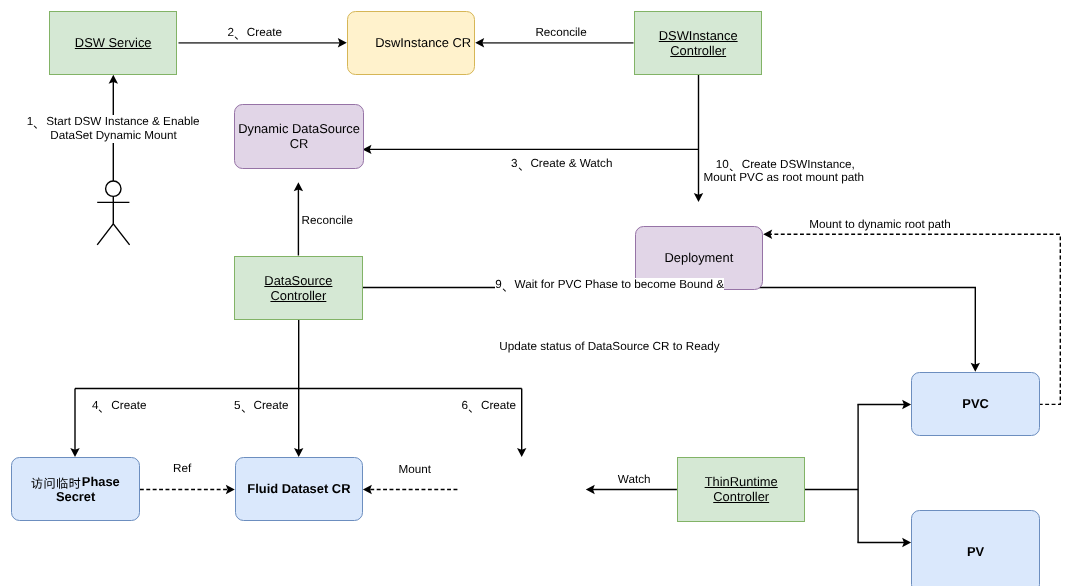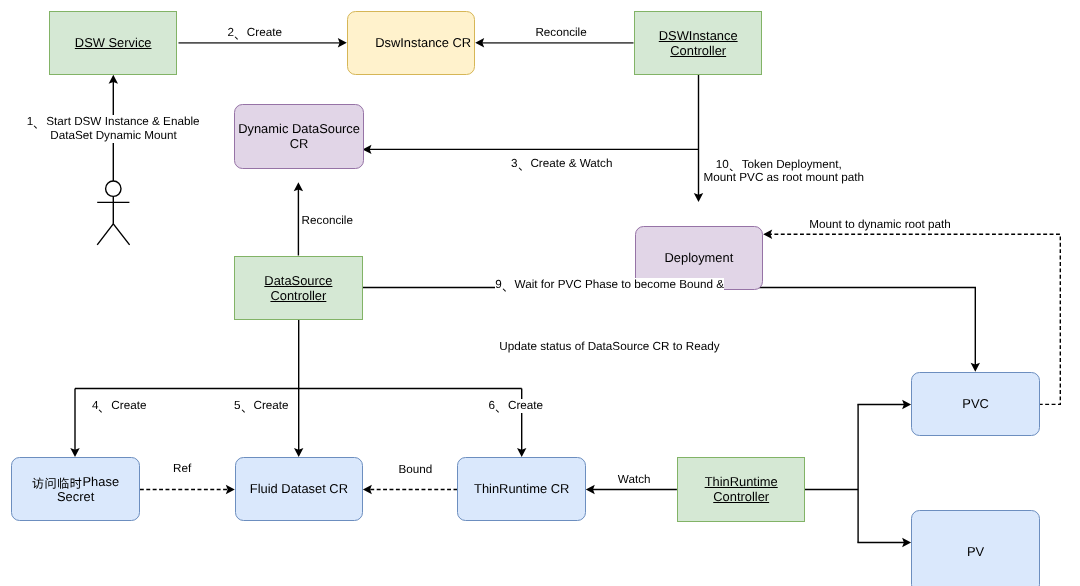--- a/index.html
+++ b/index.html
@@ -10,21 +10,21 @@
   #canvas{position:relative;width:1080px;height:586px;background:#fff;overflow:hidden;}
   svg.layer{position:absolute;left:0;top:0;width:1080px;height:586px;overflow:visible;}
   .node{position:absolute;box-sizing:border-box;display:flex;align-items:center;
         justify-content:center;text-align:center;color:#000;font-size:12.9px;
         line-height:14.8px;white-space:nowrap;padding-top:1.5px;}
   .rect{border:1px solid;border-radius:0;}
   .round{border:1px solid;border-radius:8.5px;}
   .n-green{background:#d5e8d4;border-color:#82b366;text-decoration:underline;}
   .n-yellow{background:#fff2cc;border-color:#d6b656;padding-left:24px;}
   .n-purple{background:#e1d5e7;border-color:#9673a6;}
-  .n-blue{background:#dae8fc;border-color:#6c8ebf;}
+  .n-blue{background:#dae8fc;border-color:#6c8ebf;font-weight:bold;}
   .lbl{position:absolute;color:#000;font-size:11.7px;line-height:13.9px;
        text-align:left;white-space:nowrap;background:#fff;display:inline-block;}
   .cjk{display:inline-block;vertical-align:baseline;}
 </style>
 </head>
 <body>
 
 <div id="canvas">
 
   <svg class="layer" viewBox="0 0 1080 586" width="1080" height="586" shape-rendering="geometricPrecision">
@@ -112,23 +112,20 @@
   </div>
   <div class="node n-purple round" style="left:634.6px;top:201.6px;width:128.6px;height:64.5px;margin-top:24px;">
     <span>Deployment</span>
   </div>
   <div class="node n-green rect" style="left:234.1px;top:255.5px;width:128.6px;height:64.5px;">
     <span><span>DataSource</span><br><span>Controller</span></span>
   </div>
   <div class="node n-blue round" style="left:234.6px;top:456.9px;width:128.6px;height:64.5px;">
     <span>Fluid Dataset CR</span>
   </div>
-  <div class="node n-blue round" style="left:457.4px;top:456.9px;width:128.6px;height:64.5px;">
-    <span>ThinRuntime CR</span>
-  </div>
   <div class="node n-green rect" style="left:676.9px;top:457.1px;width:128.6px;height:64.5px;align-items:center;">
     <span><span>ThinRuntime</span><br><span>Controller</span></span>
   </div>
   <div class="node n-blue round" style="left:911.3px;top:371.8px;width:128.6px;height:64.5px;">
     <span>PVC</span>
   </div>
   <div class="node n-blue round" style="left:911.3px;top:510.1px;width:128.6px;height:83px;">
     <span>PV</span>
   </div>
   <div class="node n-blue round" style="left:11.3px;top:456.9px;width:128.6px;height:64.5px;">
@@ -150,37 +147,37 @@
   <div class="lbl" style="left:227.4px;top:26.4px;"><span>2</span><svg class="cjk" width="12.9" height="15.0" viewBox="0 -12.0 12.9 15.0" style="vertical-align:-3.0px;overflow:visible;margin:-12.0px 0 -3.0px;">
         <path transform="translate(0.0,0)" d="M3.19 0.66 3.99 -0.02C3.26 -0.88 2.21 -1.94 1.37 -2.62L0.61 -1.95C1.44 -1.28 2.45 -0.27 3.19 0.66Z" fill="currentColor"></path>
       </svg><span>Create</span></div>
   <div class="lbl" style="left:535.4px;top:26.4px;"><span>Reconcile</span></div>
   <div class="lbl" style="left:511px;top:121.7px;margin-top:35px;"><span>3</span><svg class="cjk" width="12.9" height="15.0" viewBox="0 -12.0 12.9 15.0" style="vertical-align:-3.0px;overflow:visible;margin:-12.0px 0 -3.0px;">
         <path transform="translate(0.0,0)" d="M3.19 0.66 3.99 -0.02C3.26 -0.88 2.21 -1.94 1.37 -2.62L0.61 -1.95C1.44 -1.28 2.45 -0.27 3.19 0.66Z" fill="currentColor"></path>
       </svg><span>Create &amp; Watch</span></div>
   <div style="position:absolute;left:0;top:0;">
     <div class="lbl" style="left:715.8px;top:157.7px;"><span>10</span><svg class="cjk" width="12.9" height="15.0" viewBox="0 -12.0 12.9 15.0" style="vertical-align:-3.0px;overflow:visible;margin:-12.0px 0 -3.0px;">
           <path transform="translate(0.0,0)" d="M3.19 0.66 3.99 -0.02C3.26 -0.88 2.21 -1.94 1.37 -2.62L0.61 -1.95C1.44 -1.28 2.45 -0.27 3.19 0.66Z" fill="currentColor"></path>
-        </svg><span>Token Deployment,</span></div>
+        </svg><span>Create DSWInstance,</span></div>
     <div class="lbl" style="left:703.6px;top:171.4px;"><span>Mount PVC as root mount path</span></div>
   </div>
   <div class="lbl" style="left:809.2px;top:217.7px;"><span>Mount to dynamic root path</span></div>
   <div style="position:absolute;left:0;top:0;">
     <div class="lbl" style="left:495.2px;top:278.3px;"><span>9</span><svg class="cjk" width="12.9" height="15.0" viewBox="0 -12.0 12.9 15.0" style="vertical-align:-3.0px;overflow:visible;margin:-12.0px 0 -3.0px;">
           <path transform="translate(0.0,0)" d="M3.19 0.66 3.99 -0.02C3.26 -0.88 2.21 -1.94 1.37 -2.62L0.61 -1.95C1.44 -1.28 2.45 -0.27 3.19 0.66Z" fill="currentColor"></path>
         </svg><span>Wait for PVC Phase to become Bound &amp;</span></div>
     <div class="lbl" style="left:499.3px;top:292.2px;margin-top:48px;"><span>Update status of DataSource CR to Ready</span></div>
   </div>
   <div class="lbl" style="left:301.6px;top:213.7px;"><span>Reconcile</span></div>
   <div class="lbl" style="left:91.9px;top:399.3px;"><span>4</span><svg class="cjk" width="12.9" height="15.0" viewBox="0 -12.0 12.9 15.0" style="vertical-align:-3.0px;overflow:visible;margin:-12.0px 0 -3.0px;">
         <path transform="translate(0.0,0)" d="M3.19 0.66 3.99 -0.02C3.26 -0.88 2.21 -1.94 1.37 -2.62L0.61 -1.95C1.44 -1.28 2.45 -0.27 3.19 0.66Z" fill="currentColor"></path>
       </svg><span>Create</span></div>
   <div class="lbl" style="left:234.1px;top:399.3px;"><span>5</span><svg class="cjk" width="12.9" height="15.0" viewBox="0 -12.0 12.9 15.0" style="vertical-align:-3.0px;overflow:visible;margin:-12.0px 0 -3.0px;">
         <path transform="translate(0.0,0)" d="M3.19 0.66 3.99 -0.02C3.26 -0.88 2.21 -1.94 1.37 -2.62L0.61 -1.95C1.44 -1.28 2.45 -0.27 3.19 0.66Z" fill="currentColor"></path>
       </svg><span>Create</span></div>
-  <div class="lbl" style="left:461.6px;top:399.3px;margin-left:27px;"><span>6</span><svg class="cjk" width="12.9" height="15.0" viewBox="0 -12.0 12.9 15.0" style="vertical-align:-3.0px;overflow:visible;margin:-12.0px 0 -3.0px;">
+  <div class="lbl" style="left:461.6px;top:399.3px;"><span>6</span><svg class="cjk" width="12.9" height="15.0" viewBox="0 -12.0 12.9 15.0" style="vertical-align:-3.0px;overflow:visible;margin:-12.0px 0 -3.0px;">
         <path transform="translate(0.0,0)" d="M3.19 0.66 3.99 -0.02C3.26 -0.88 2.21 -1.94 1.37 -2.62L0.61 -1.95C1.44 -1.28 2.45 -0.27 3.19 0.66Z" fill="currentColor"></path>
       </svg><span>Create</span></div>
   <div class="lbl" style="left:173px;top:462.4px;"><span>Ref</span></div>
-  <div class="lbl" style="left:398.4px;top:462.7px;"><span>Bound</span></div>
+  <div class="lbl" style="left:398.4px;top:462.7px;"><span>Mount</span></div>
   <div class="lbl" style="left:617.8px;top:473.1px;"><span>Watch</span></div>
 
 </div>
 
 </body></html>

